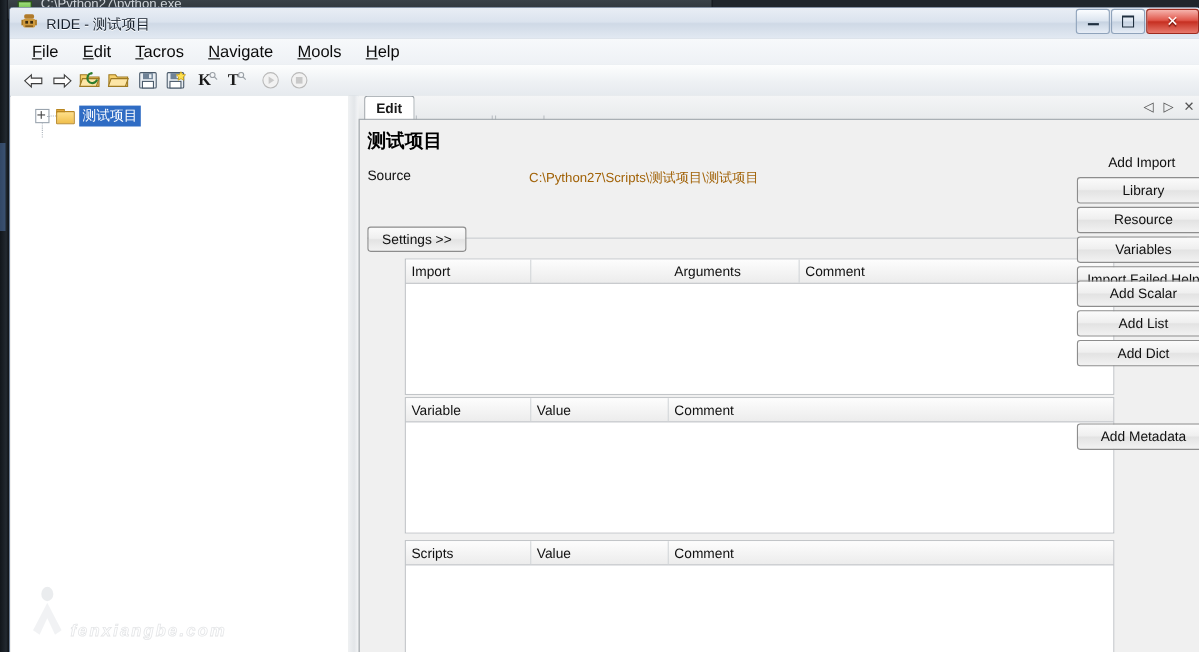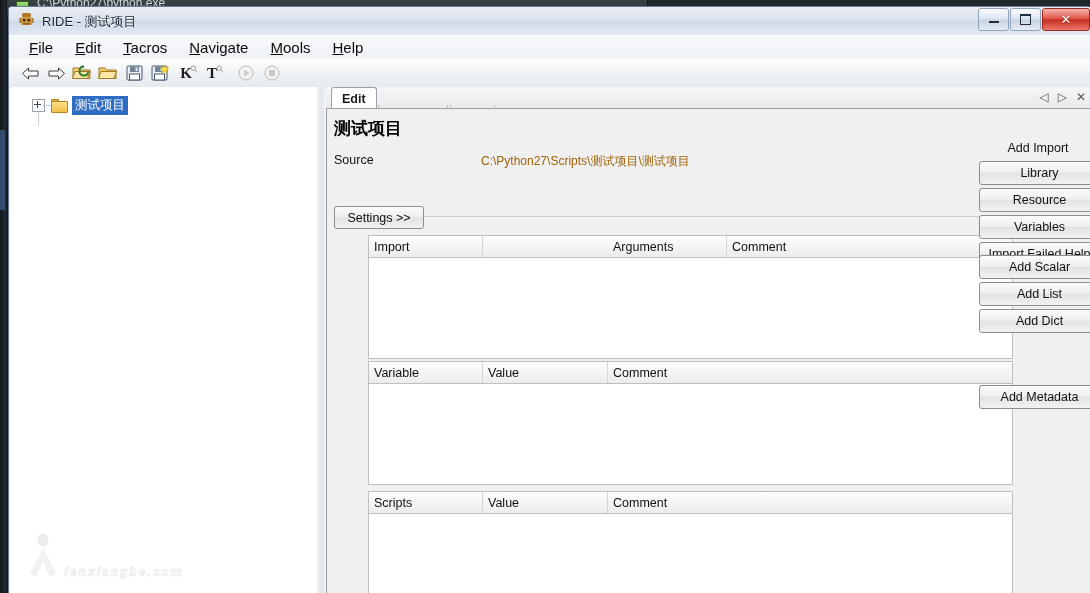--- a/index.html
+++ b/index.html
@@ -125,21 +125,21 @@
   
   .rightcol{position:absolute;left:968px;top:0;width:122px;}
   .rc-title{text-align:center;font-size:12.5px;color:#111;}
   .rbtn{width:119px;height:22px;margin-bottom:5px;}
 
   
   .wm{position:absolute;left:14px;bottom:6px;width:190px;height:56px;opacity:.5;
     pointer-events:none;}
   .wm-cn{position:absolute;left:38px;top:5px;font-size:23px;color:transparent;
     -webkit-text-stroke:1px #c9ccd0;letter-spacing:4px;font-weight:bold;}
-  .wm-en{position:absolute;left:40px;top:34px;font-size:12px;color:transparent;
+  .wm-en{position:absolute;left:40px;top:34px;font-size:15px;color:transparent;
     -webkit-text-stroke:.7px #c9ccd0;letter-spacing:2px;font-style:italic;font-weight:bold;}
   .wm-man{position:absolute;left:2px;top:2px;width:34px;height:46px;}
 </style>
 </head>
 <body>
 
 <div id="root">
 
   <div class="bg-desktop"></div>
   <div class="bg-strip"></div>

